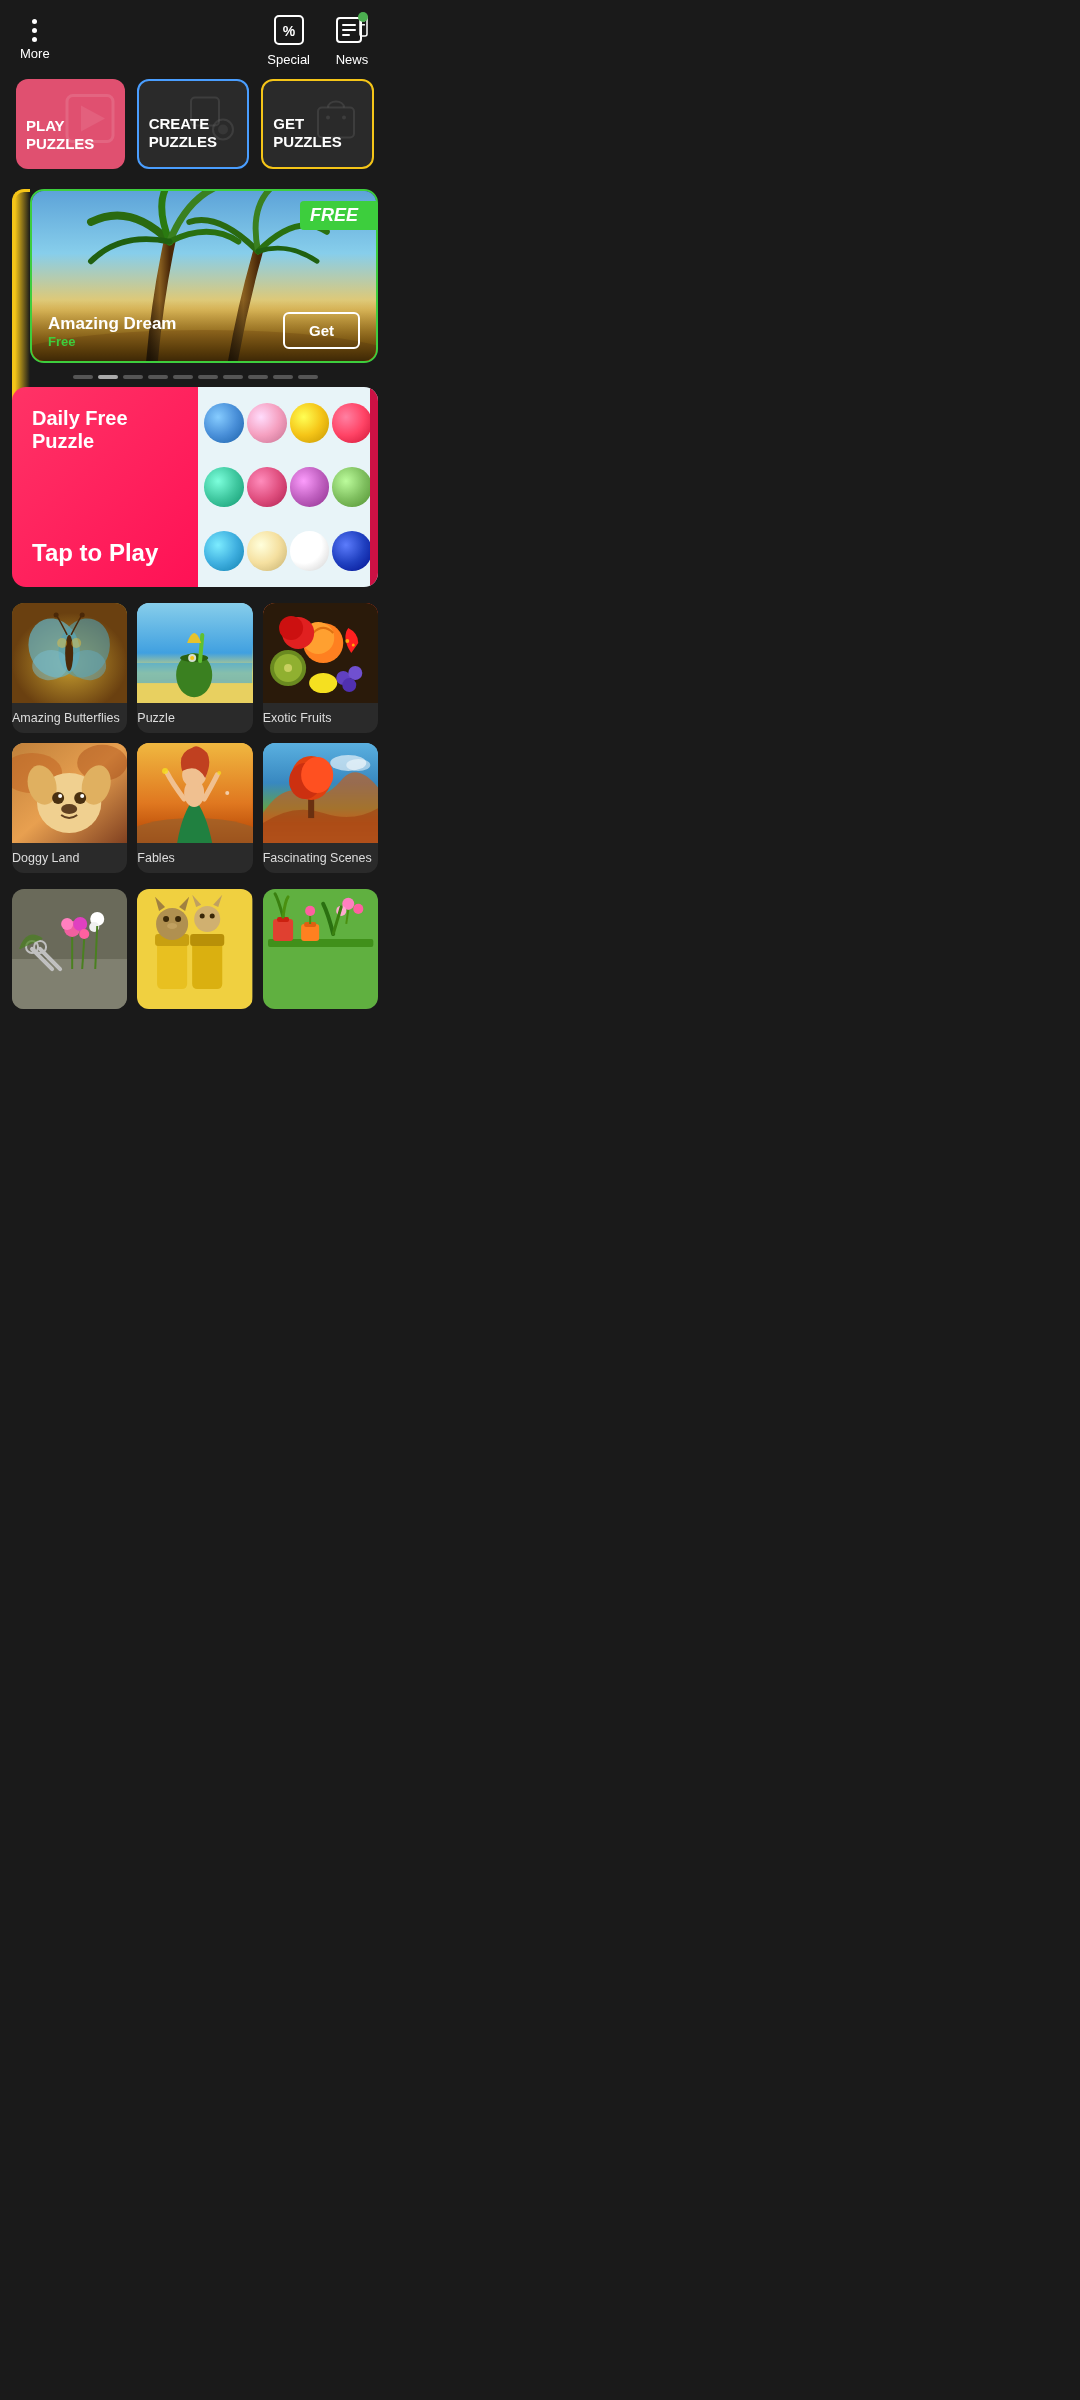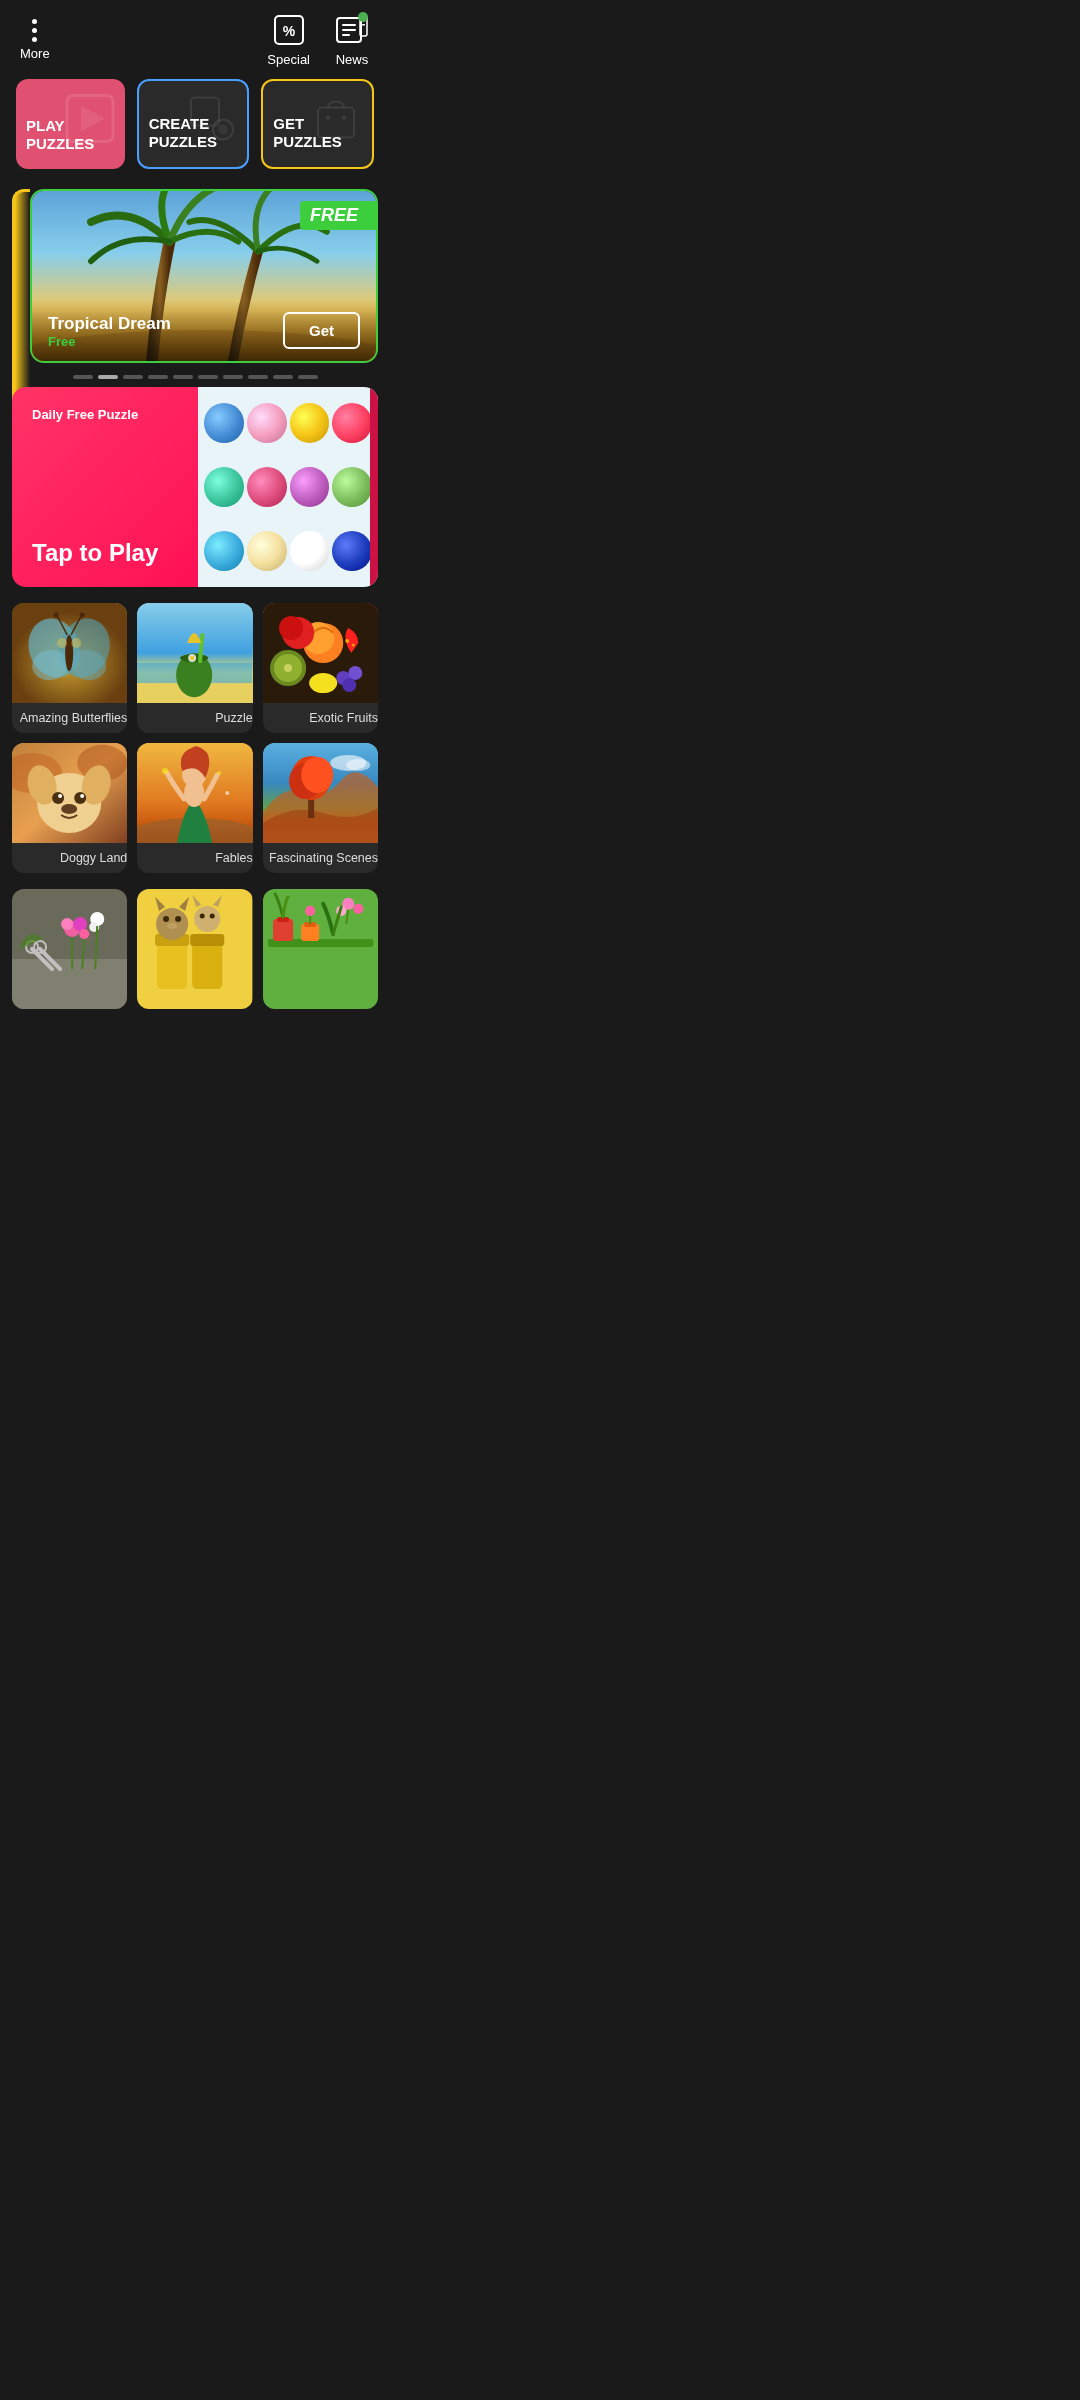--- a/index.html
+++ b/index.html
@@ -231,21 +231,21 @@
     }
     .daily-left {
       flex: 1;
       background: linear-gradient(135deg, #ff3366 0%, #ff1155 100%);
       padding: 20px;
       display: flex;
       flex-direction: column;
       justify-content: space-between;
     }
     .daily-title {
-      font-size: 13px;
+      font-size: 20px;
       font-weight: bold;
       color: #fff;
     }
     .daily-tap {
       font-size: 24px;
       font-weight: bold;
       color: #fff;
     }
     .daily-right {
       width: 180px;
@@ -319,21 +319,21 @@
       background: linear-gradient(180deg, #f0b040 0%, #e08020 40%, #d06010 70%, #c04000 100%);
     }
     .category-img-fascinating {
       background: linear-gradient(180deg, #60b0e0 0%, #4090c0 30%, #306090 60%, #c06020 80%, #e08040 100%);
     }
 
     .category-label {
       padding: 8px 0;
       font-size: 12.5px;
       color: #ddd;
-      text-align: right;
+      text-align: left;
     }
 
     
     .partial-row {
       display: grid;
       grid-template-columns: repeat(3, 1fr);
       gap: 10px;
       padding: 0 12px 20px;
     }
     .partial-card {
@@ -454,21 +454,21 @@
 
             <path d="M230 90 Q190 50 160 60" stroke="#2a6a10" stroke-width="6" fill="none" stroke-linecap="round"></path>
             <path d="M230 90 Q220 40 250 20" stroke="#3a8020" stroke-width="6" fill="none" stroke-linecap="round"></path>
             <path d="M230 90 Q270 50 300 70" stroke="#2a7010" stroke-width="6" fill="none" stroke-linecap="round"></path>
             <path d="M230 90 Q260 80 290 100" stroke="#206010" stroke-width="5" fill="none" stroke-linecap="round"></path>
           </svg>
         </div>
         <div class="free-badge">FREE</div>
         <div class="featured-info">
           <div>
-            <div class="featured-title">Tropical Dream</div>
+            <div class="featured-title">Amazing Dream</div>
             <div class="featured-price">Free</div>
           </div>
           <button class="get-btn">Get</button>
         </div>
       </div>
     </div>
   </div>
 </div>
 
 <div class="carousel-dots">

